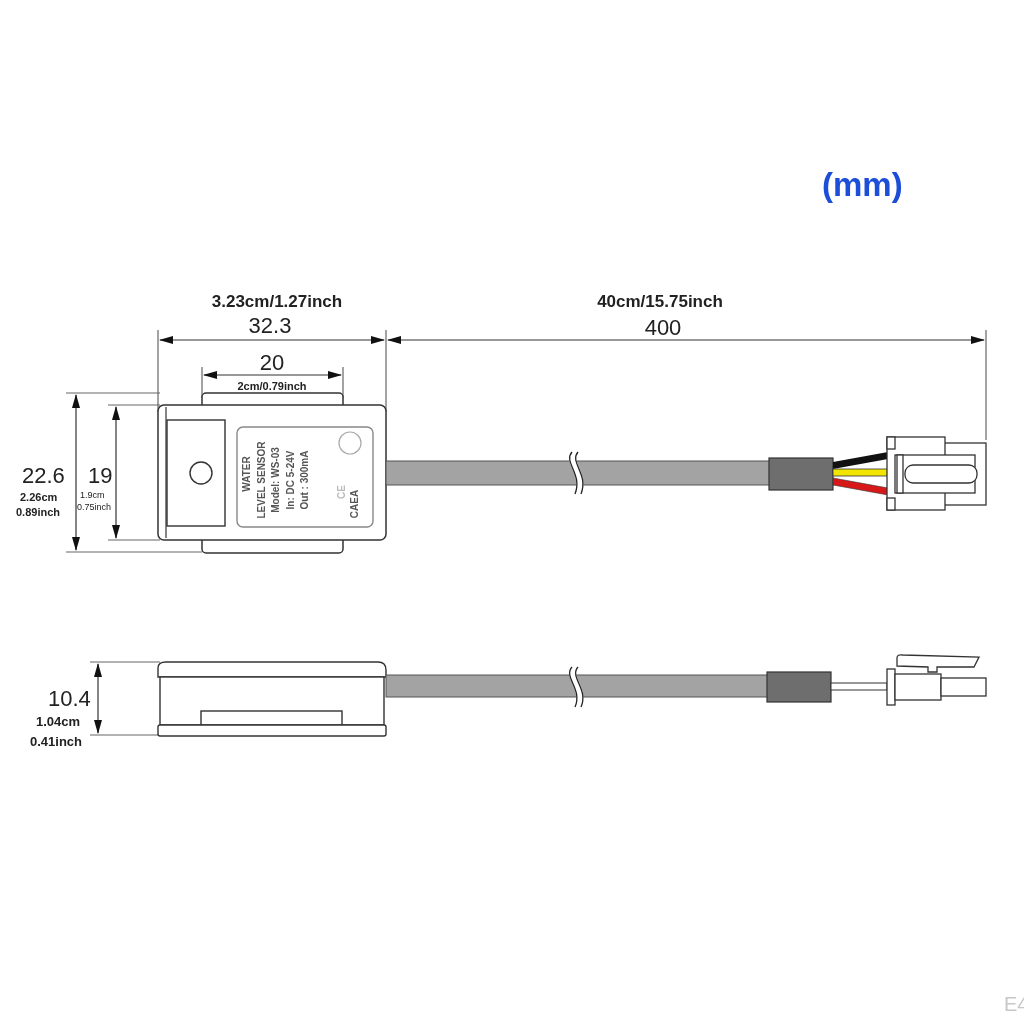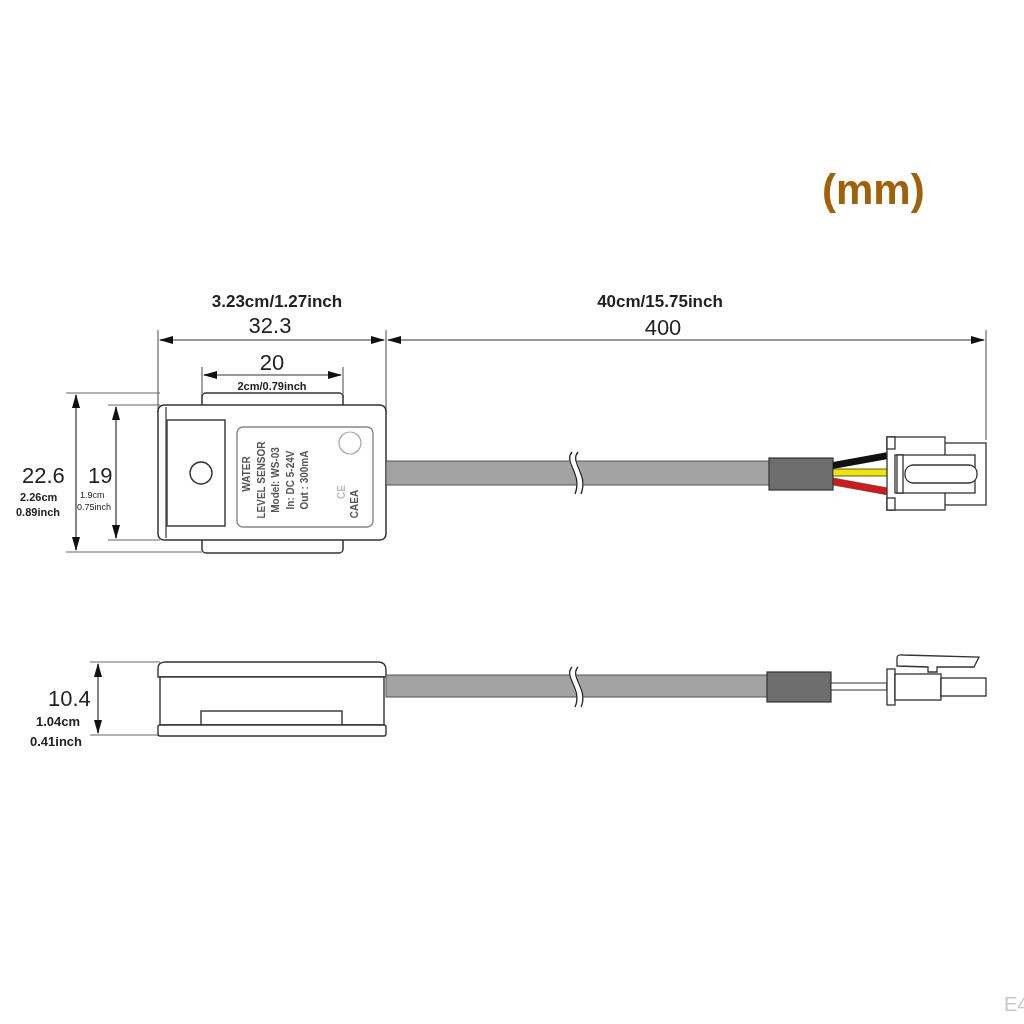--- a/index.html
+++ b/index.html
@@ -1,20 +1,20 @@
 <!DOCTYPE html>
 <html><head>
 <meta charset="utf-8">
 <style>
   html,body{margin:0;padding:0;background:#ffffff;}
   body{width:1024px;height:1024px;position:relative;overflow:hidden;font-family:"Liberation Sans",sans-serif;}
   svg{position:absolute;left:0;top:0;}
   .t{font-family:"Liberation Sans",sans-serif;fill:#222;}
   .bold{font-weight:bold;}
-  .unit{position:absolute;left:822px;top:166px;font-size:42px;font-weight:bold;color:#a16207;font-family:"Liberation Sans",sans-serif;}
+  .unit{position:absolute;left:822px;top:166px;font-size:33px;font-weight:bold;color:#1d4ed8;font-family:"Liberation Sans",sans-serif;}
   .wm{position:absolute;left:990px;top:993px;font-size:20px;color:#c8c8c8;font-family:"Liberation Sans",sans-serif;margin-left:14px;}
 </style>
 </head>
 <body>
 
 <div class="unit">(mm)</div>
 
 <svg width="1024" height="1024" viewBox="0 0 1024 1024">
   <defs>
     <marker id="arr" markerWidth="14" markerHeight="8" refX="13" refY="4" orient="auto-start-reverse" markerUnits="userSpaceOnUse">

